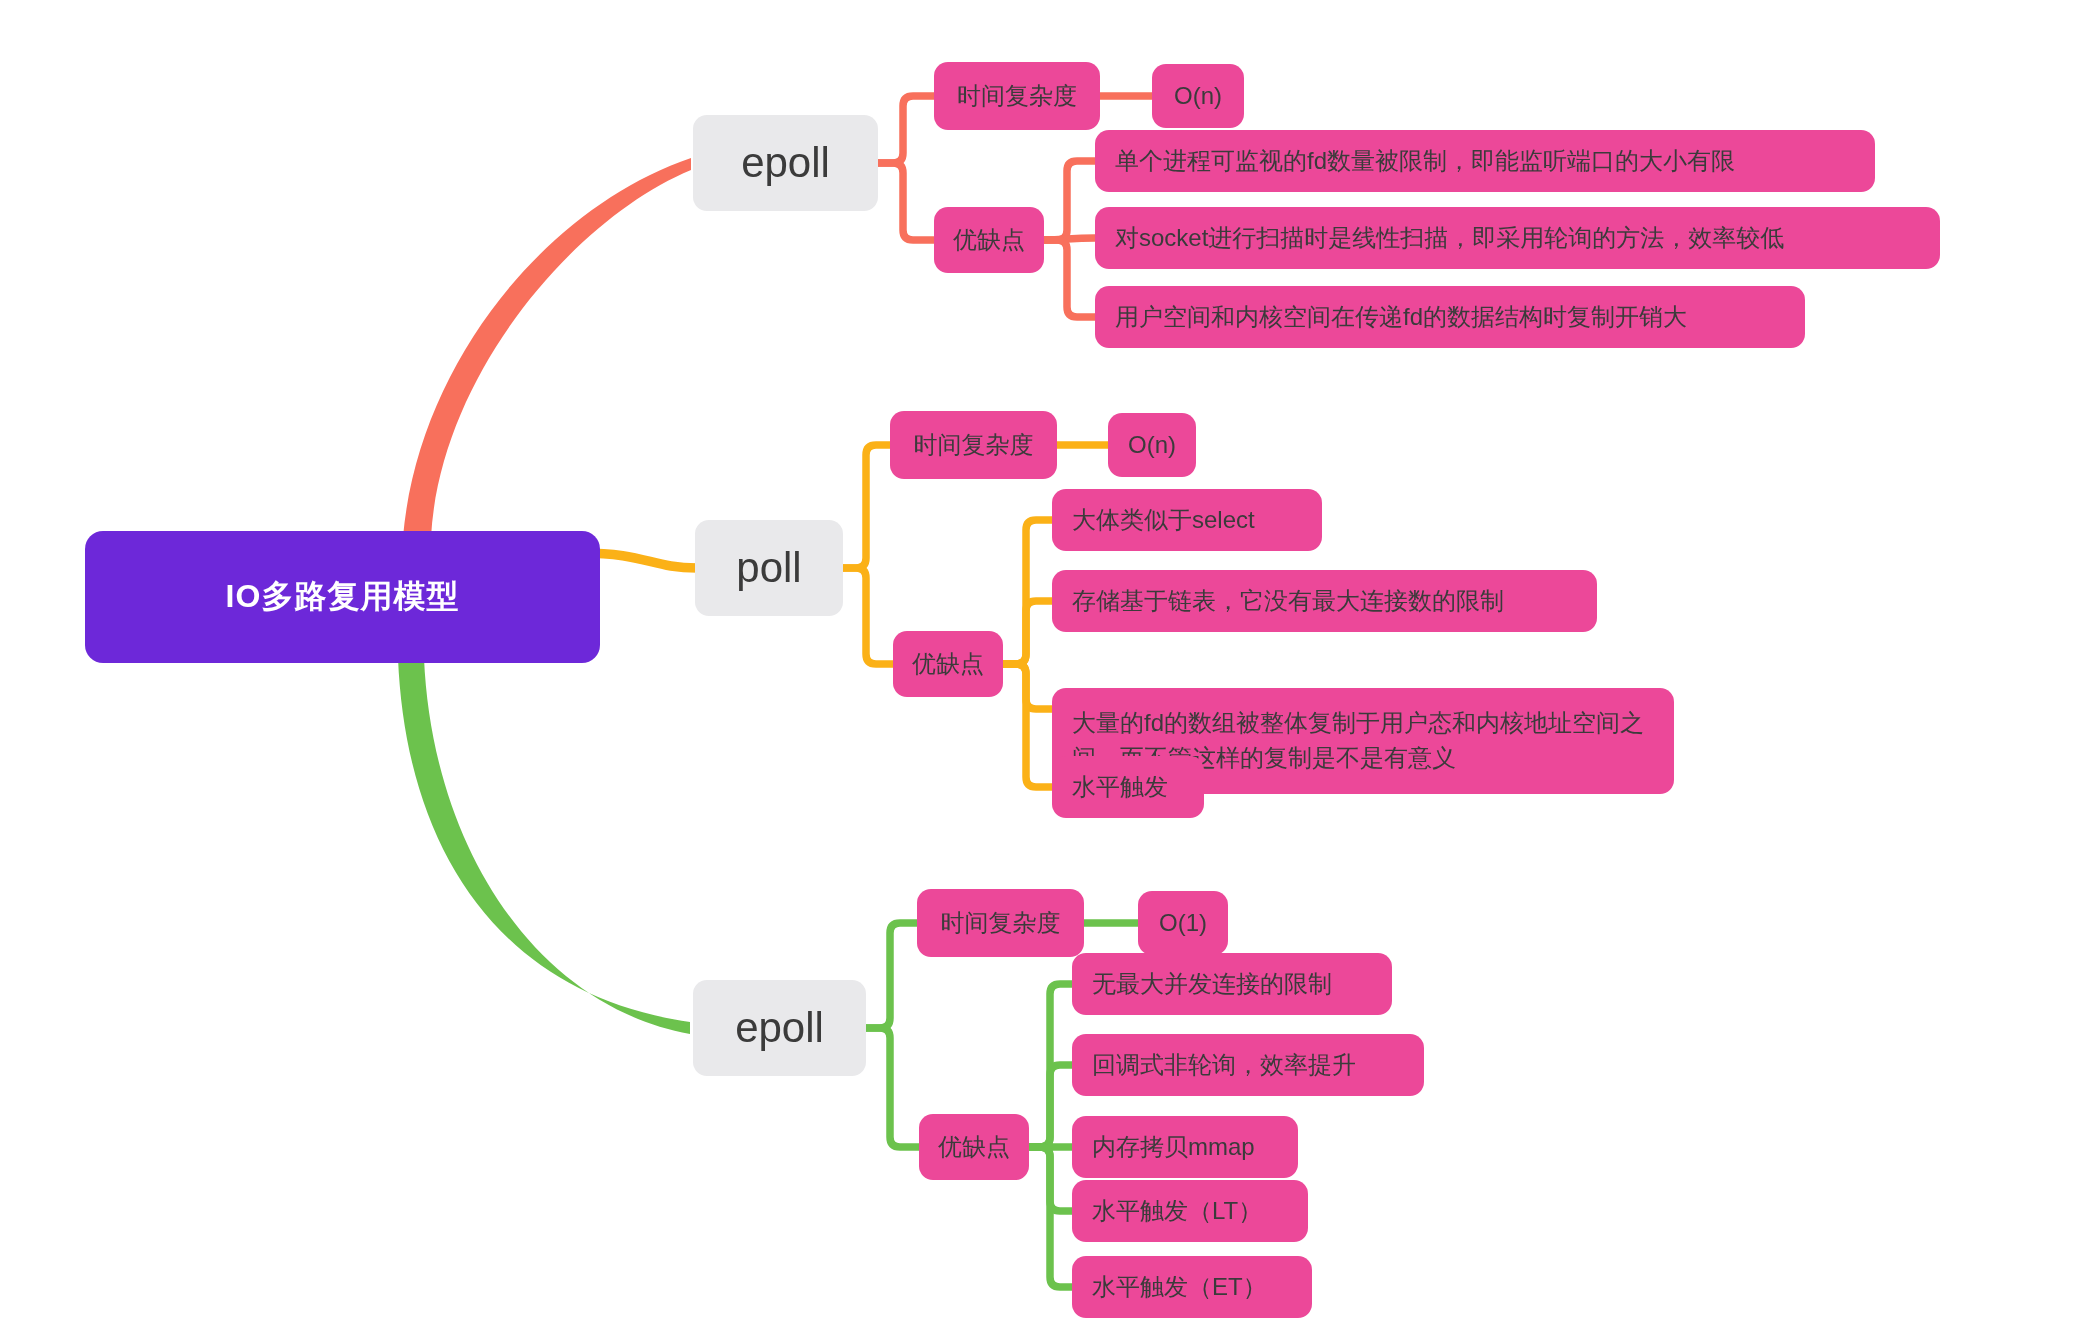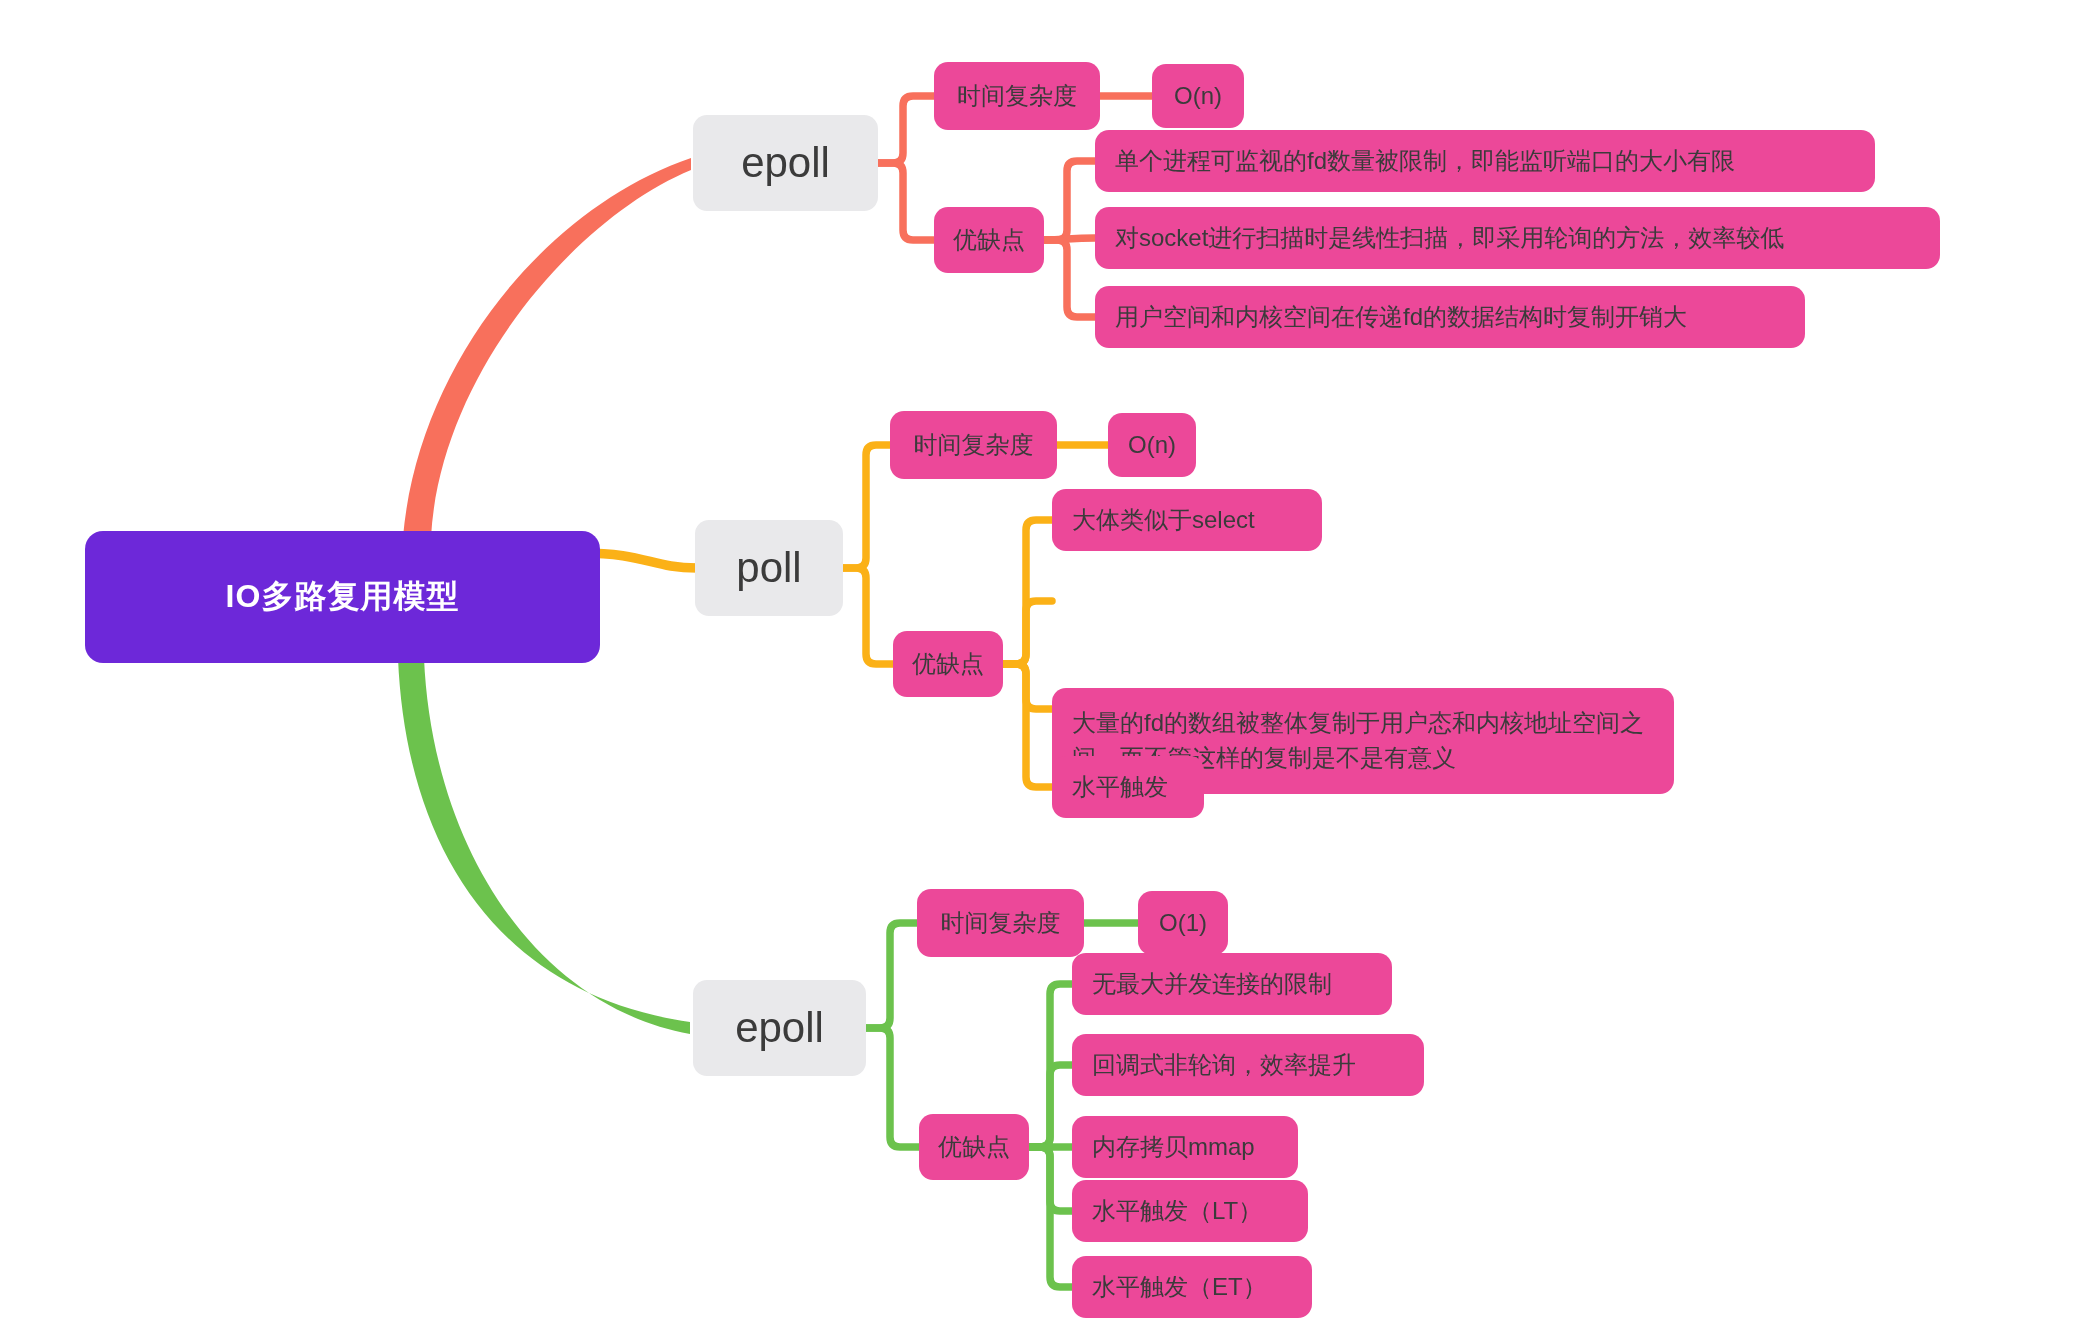--- a/index.html
+++ b/index.html
@@ -91,20 +91,21 @@
   <div class="node detail center" style="left:934px;top:207px;width:110px;height:66px">优缺点</div>
   <div class="node detail" style="left:1095px;top:130px;width:780px;height:62px">单个进程可监视的fd数量被限制，即能监听端口的大小有限</div>
   <div class="node detail" style="left:1095px;top:207px;width:845px;height:62px">对socket进行扫描时是线性扫描，即采用轮询的方法，效率较低</div>
   <div class="node detail" style="left:1095px;top:286px;width:710px;height:62px">用户空间和内核空间在传递fd的数据结构时复制开销大</div>
 
   <div class="node main" style="left:695px;top:520px;width:148px;height:96px">poll</div>
   <div class="node detail center" style="left:890px;top:411px;width:167px;height:68px">时间复杂度</div>
   <div class="node detail center" style="left:1108px;top:413px;width:88px;height:64px">O(n)</div>
   <div class="node detail center" style="left:893px;top:631px;width:110px;height:66px">优缺点</div>
   <div class="node detail" style="left:1052px;top:489px;width:270px;height:62px">大体类似于select</div>
+  <div class="node detail" style="left:1052px;top:570px;width:545px;height:62px">存储基于链表，它没有最大连接数的限制</div>
   <div class="node detail wrap" style="left:1052px;top:688px;width:622px;height:106px">大量的fd的数组被整体复制于用户态和内核地址空间之间，而不管这样的复制是不是有意义</div>
   <div class="node detail" style="left:1052px;top:756px;width:152px;height:62px">水平触发</div>
 
   <div class="node main" style="left:693px;top:980px;width:173px;height:96px">epoll</div>
   <div class="node detail center" style="left:917px;top:889px;width:167px;height:68px">时间复杂度</div>
   <div class="node detail center" style="left:1138px;top:891px;width:90px;height:64px">O(1)</div>
   <div class="node detail center" style="left:919px;top:1114px;width:110px;height:66px">优缺点</div>
   <div class="node detail" style="left:1072px;top:953px;width:320px;height:62px">无最大并发连接的限制</div>
   <div class="node detail" style="left:1072px;top:1034px;width:352px;height:62px">回调式非轮询，效率提升</div>
   <div class="node detail" style="left:1072px;top:1116px;width:226px;height:62px">内存拷贝mmap</div>

